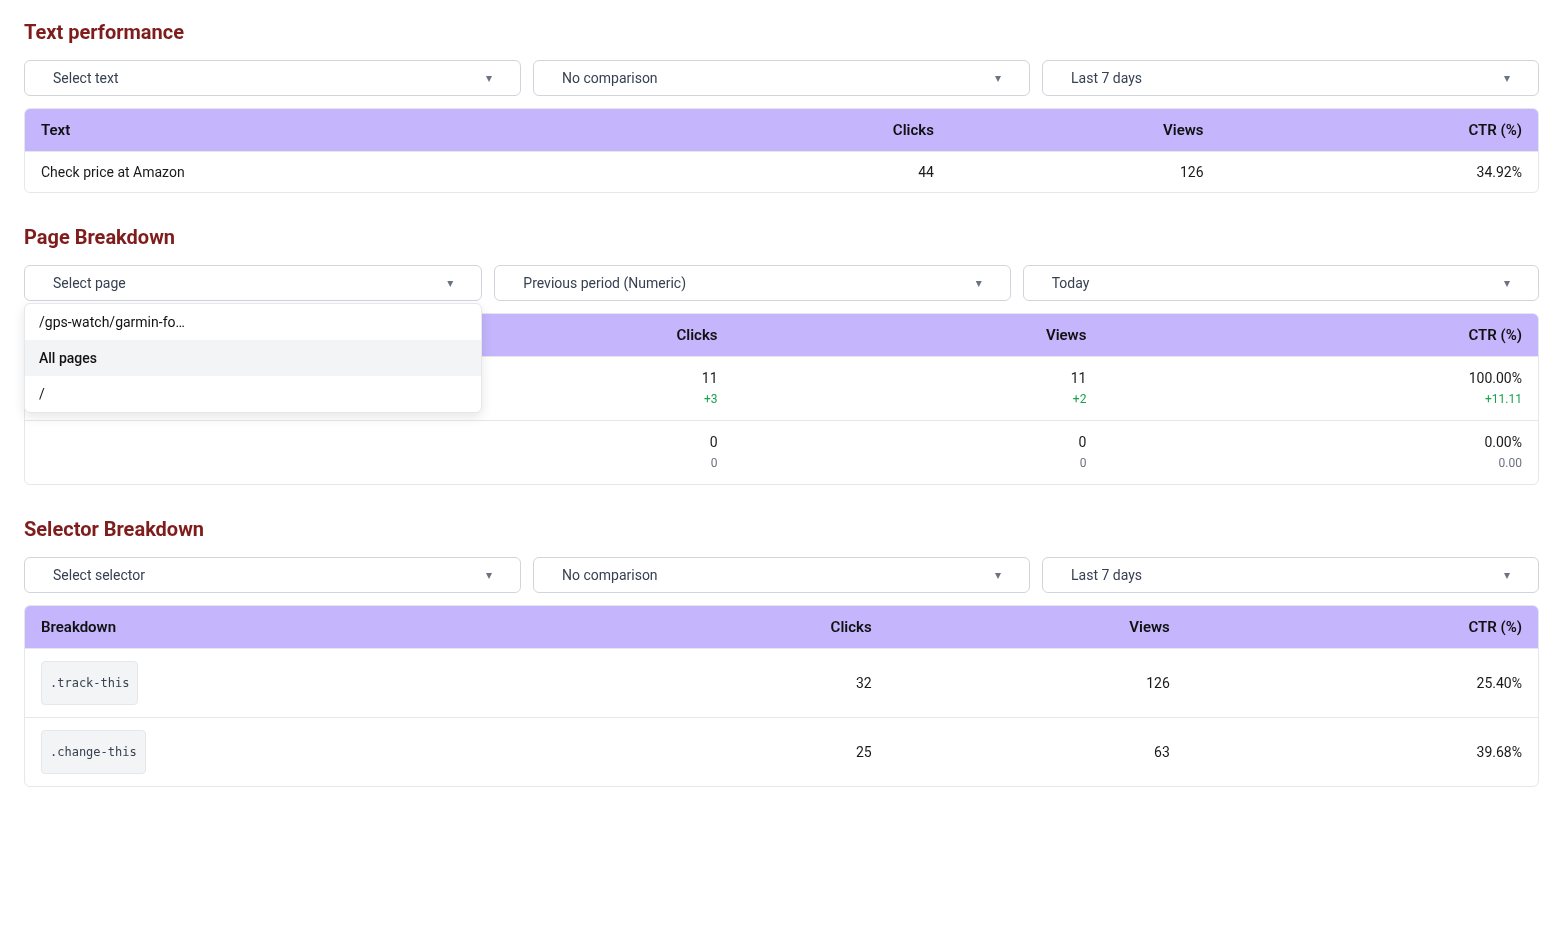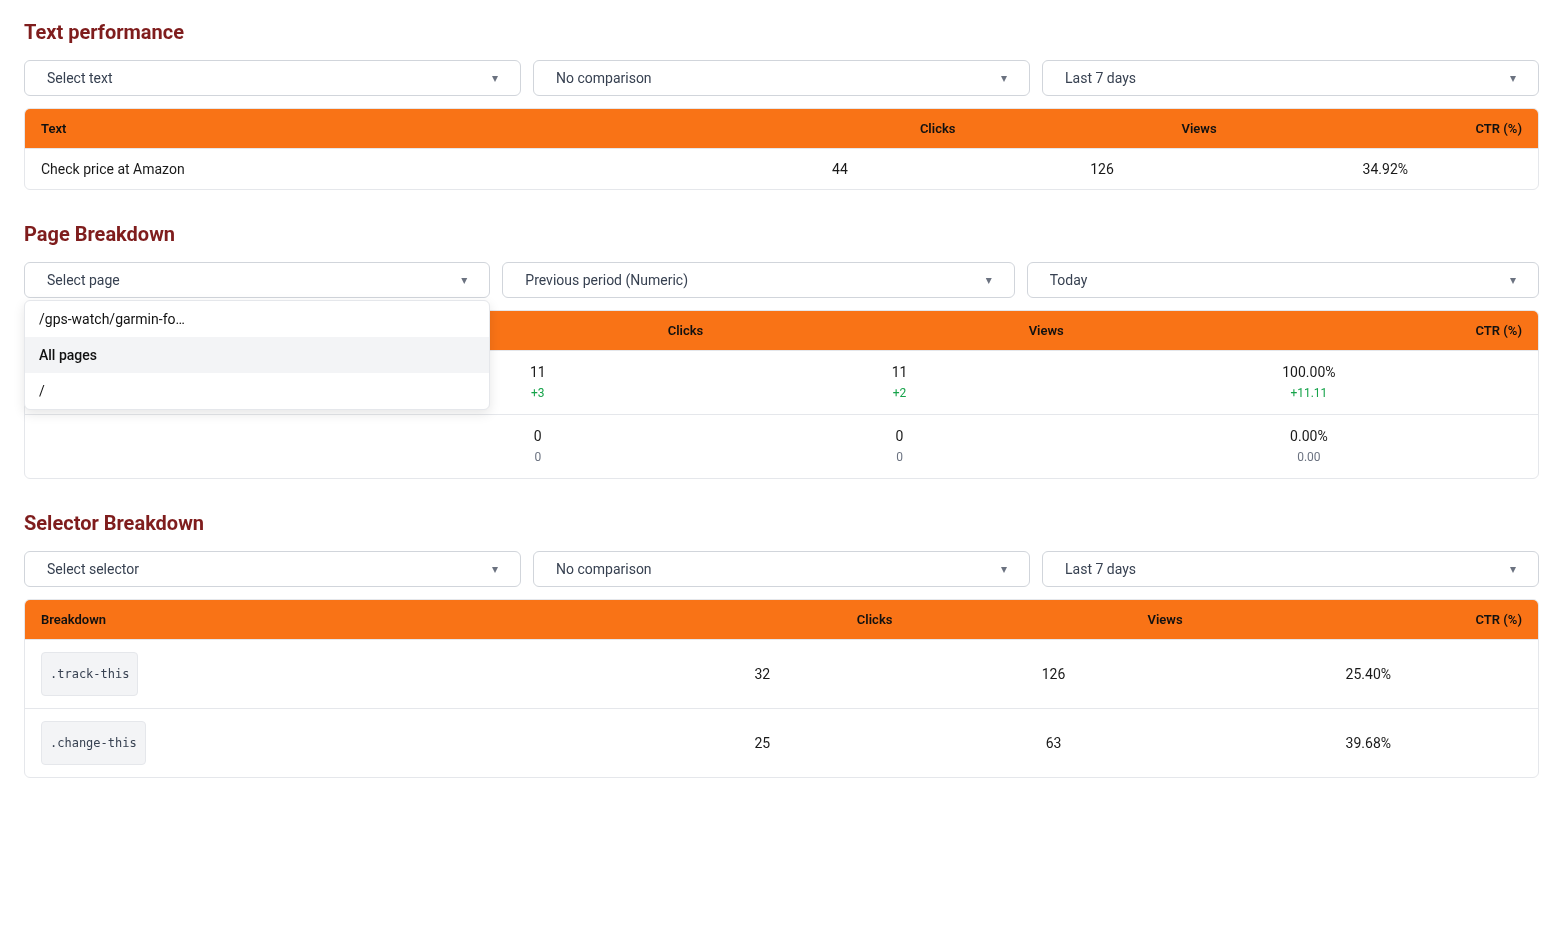--- a/index.html
+++ b/index.html
@@ -27,21 +27,21 @@
       gap: 12px;
       margin-bottom: 12px;
     }
 
     .dropdown {
       display: flex;
       align-items: center;
       justify-content: space-between;
       border: 1px solid #d1d5db;
       border-radius: 6px;
-      padding: 9px 22px;
+      padding: 9px 28px;
       cursor: pointer;
       background: #fff;
       color: #374151;
       font-size: 14px;
       flex: 1;
       position: relative;
     }
 
     .dropdown .chevron {
       color: #6b7280;
@@ -53,46 +53,46 @@
       border-radius: 6px;
       overflow: hidden;
     }
 
     table {
       width: 100%;
       border-collapse: collapse;
     }
 
     thead th {
-      background: #f97316;
+      background: #c4b5fd;
       padding: 12px 16px;
       text-align: left;
       font-weight: 600;
-      font-size: 13px;
+      font-size: 15px;
       color: #111;
       border-bottom: 1px solid #e5e7eb;
     }
 
     thead th:not(:first-child) {
       text-align: right;
     }
 
     tbody td {
       padding: 12px 16px;
       border-bottom: 1px solid #e5e7eb;
       font-size: 14px;
       color: #1a1a1a;
     }
 
     tbody tr:last-child td {
       border-bottom: none;
     }
 
     tbody td:not(:first-child) {
-      text-align: center;
+      text-align: right;
     }
 
     .badge {
       display: inline-block;
       background: #f3f4f6;
       border: 1px solid #e5e7eb;
       border-radius: 4px;
       padding: 14px 8px;
       font-size: 12px;
       font-family: monospace;

